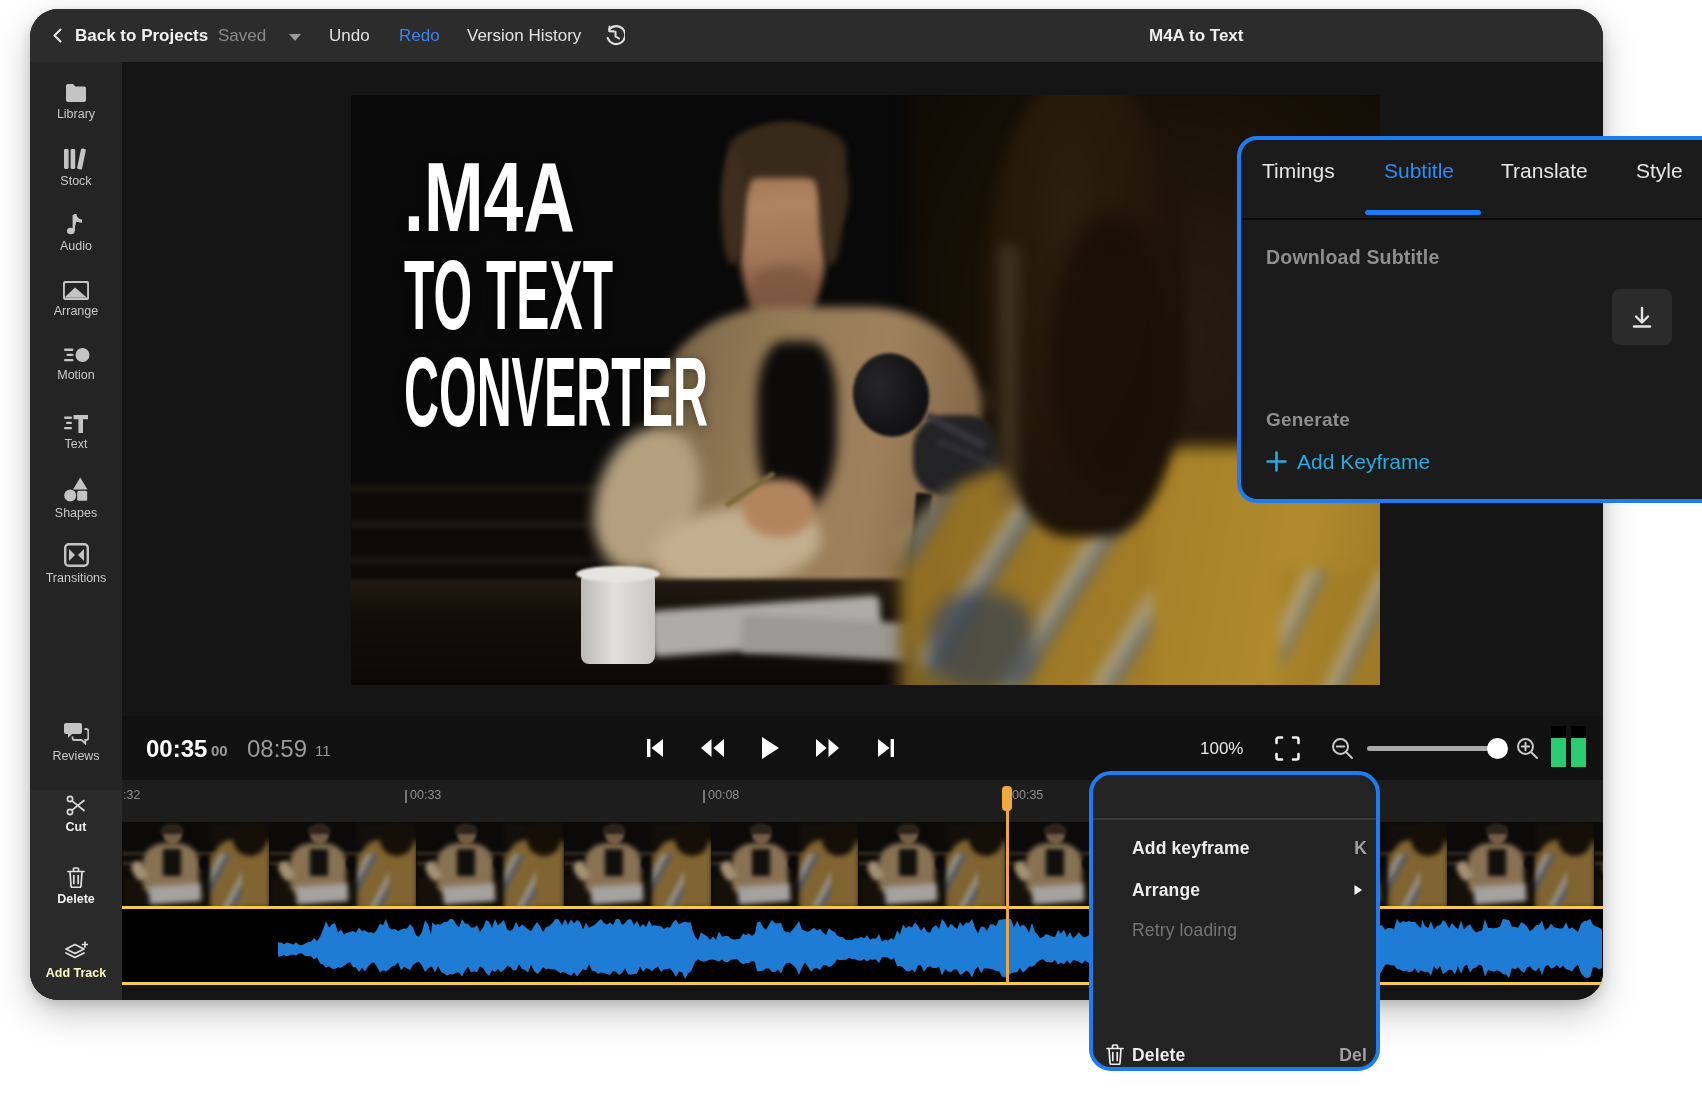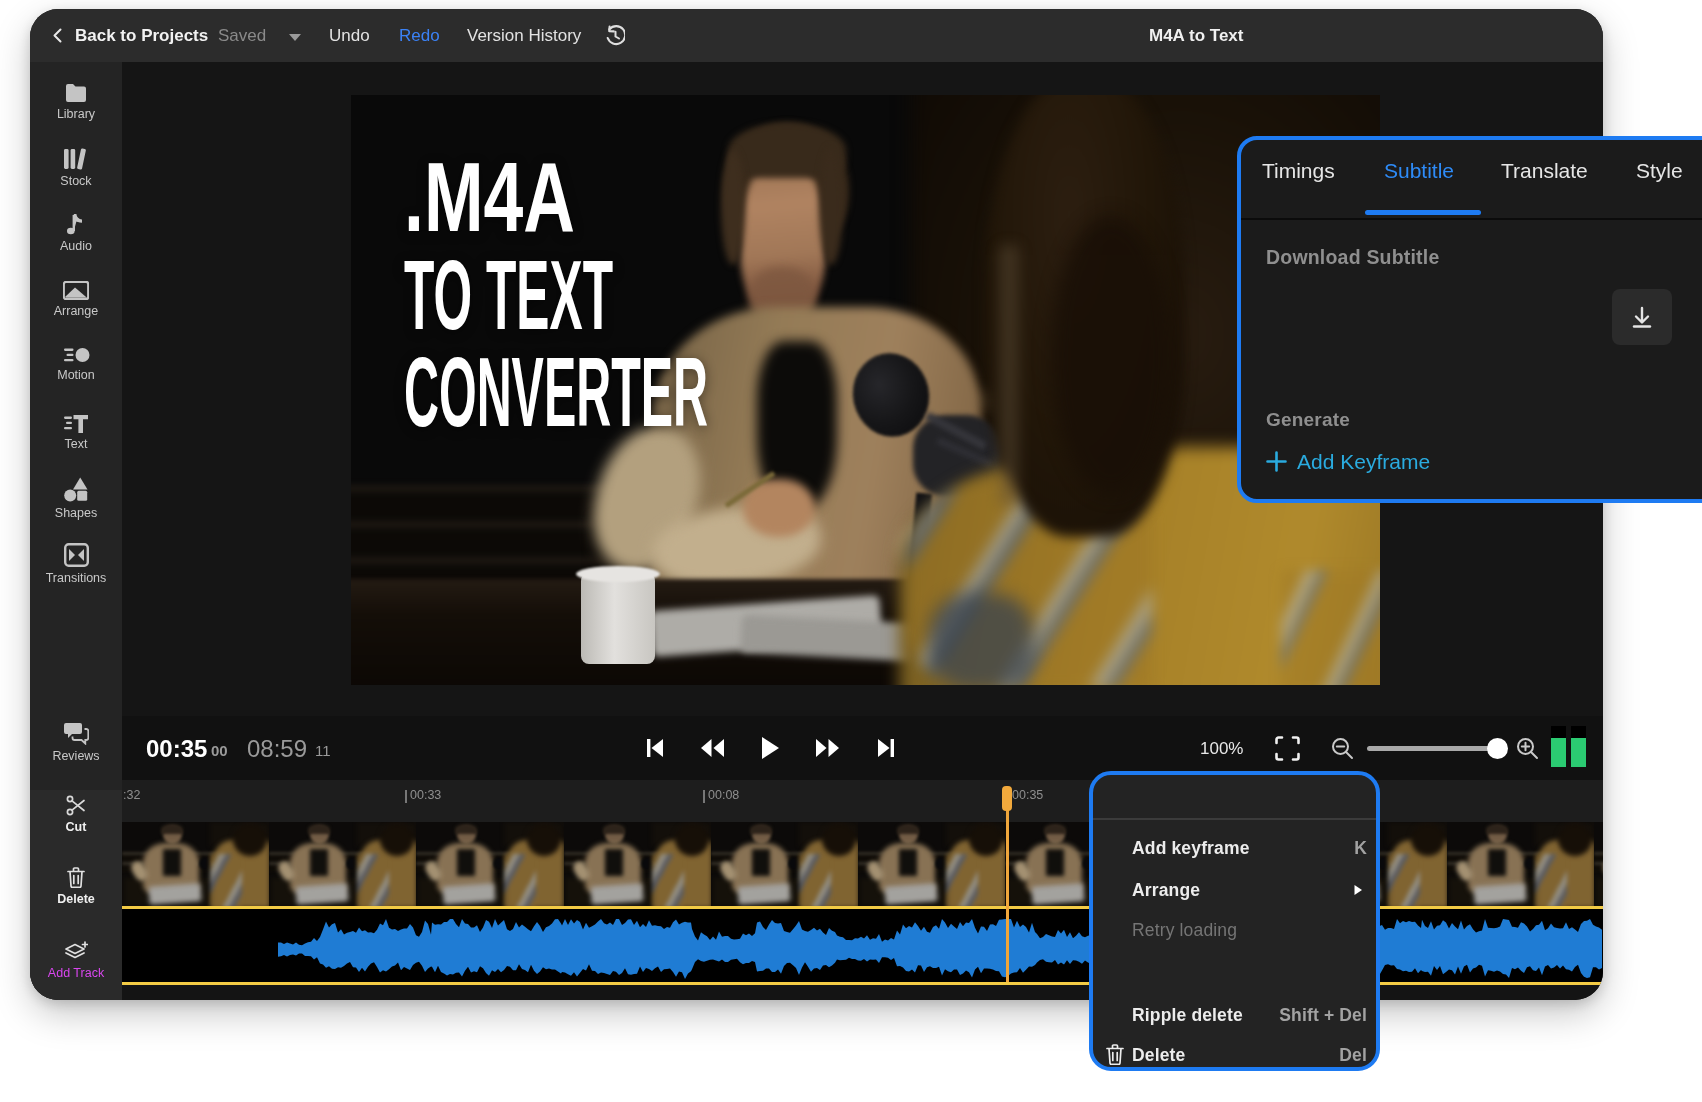--- a/index.html
+++ b/index.html
@@ -210,21 +210,21 @@
           <path d="M1 4.5 H17 M6.5 4 V2 a1 1 0 0 1 1-1 h3 a1 1 0 0 1 1 1 v2 M3 4.5 L4 19 a1.5 1.5 0 0 0 1.5 1.4 h7 A1.5 1.5 0 0 0 14 19 L15 4.5 M6.8 8.5 V16.5 M11.2 8.5 V16.5" stroke="#e0e0e0" stroke-width="1.7" fill="none" stroke-linecap="round"></path>
         </svg>
         <div class="lb" style="color:#f0f0f0;font-weight:bold">Delete</div>
       </div>
     <div class="sbi" style="top:878px">
         <svg width="24" height="22" viewBox="0 0 24 22">
           <path d="M2 13 L11 17.5 L20 13" stroke="#e0e0e0" stroke-width="1.7" fill="none" stroke-linejoin="round" stroke-linecap="round"></path>
           <path d="M2 9 L11 13.5 L20 9 L11 4.5 Z" stroke="#e0e0e0" stroke-width="1.7" fill="none" stroke-linejoin="round"></path>
           <path d="M18.5 4.5 H23.5 M21 2 V7" stroke="#e0e0e0" stroke-width="1.7" stroke-linecap="round"></path>
         </svg>
-        <div class="lb" style="color:#d946ef;font-weight:normal">Add Track</div>
+        <div class="lb" style="color:#fef9c3;font-weight:bold">Add Track</div>
       </div>
   </div>
   <div id="cbar">
     <div class="abs" style="left:24px;top:19px;font-size:24px;font-weight:bold;color:#fff">00:35</div>
     <div class="abs" style="left:89px;top:26px;font-size:15px;font-weight:bold;color:#9a9a9a">00</div>
     <div class="abs" style="left:125px;top:19px;font-size:24px;color:#9a9a9a">08:59</div>
     <div class="abs" style="left:193px;top:26px;font-size:15px;color:#9a9a9a">11</div>
     <svg class="abs" style="left:522px;top:21px" width="22" height="22" viewBox="0 0 22 22">
         <rect x="3" y="2" width="3.4" height="18" fill="#fff"></rect>
         <path d="M19 2 L7.5 11 L19 20 Z" fill="#fff"></path>
@@ -473,24 +473,20 @@
     </div>
   <div class="row" style="top:134px;font-weight:normal;color:#757575">
       <div class="t">Retry loading</div>
     </div>
   <div class="row" style="top:94px">
       <div class="t">Arrange</div>
     <svg class="abs" style="right:13px;top:15px" width="10" height="12" viewBox="0 0 10 12">
         <path d="M1.5 1 L9 6 L1.5 11 Z" fill="#fff"></path>
       </svg>
   </div>
-  <div class="row" style="top:219px">
-      <div class="t">Ripple delete</div>
-      <div class="sc">Shift + Del</div>
-    </div>
   <div class="row" style="top:259px">
     <svg class="abs" style="left:13px;top:10px" width="18" height="21" viewBox="0 0 18 21">
         <path d="M1 4.5 H17 M6.5 4 V2 a1 1 0 0 1 1-1 h3 a1 1 0 0 1 1 1 v2 M3 4.5 L4 19 a1.5 1.5 0 0 0 1.5 1.4 h7 A1.5 1.5 0 0 0 14 19 L15 4.5 M6.8 8.5 V16.5 M11.2 8.5 V16.5" stroke="#ececec" stroke-width="1.7" fill="none" stroke-linecap="round"></path>
       </svg>
     <div class="t">Delete</div>
       <div class="sc">Del</div>
   </div>
 </div>
 
 </body></html>

